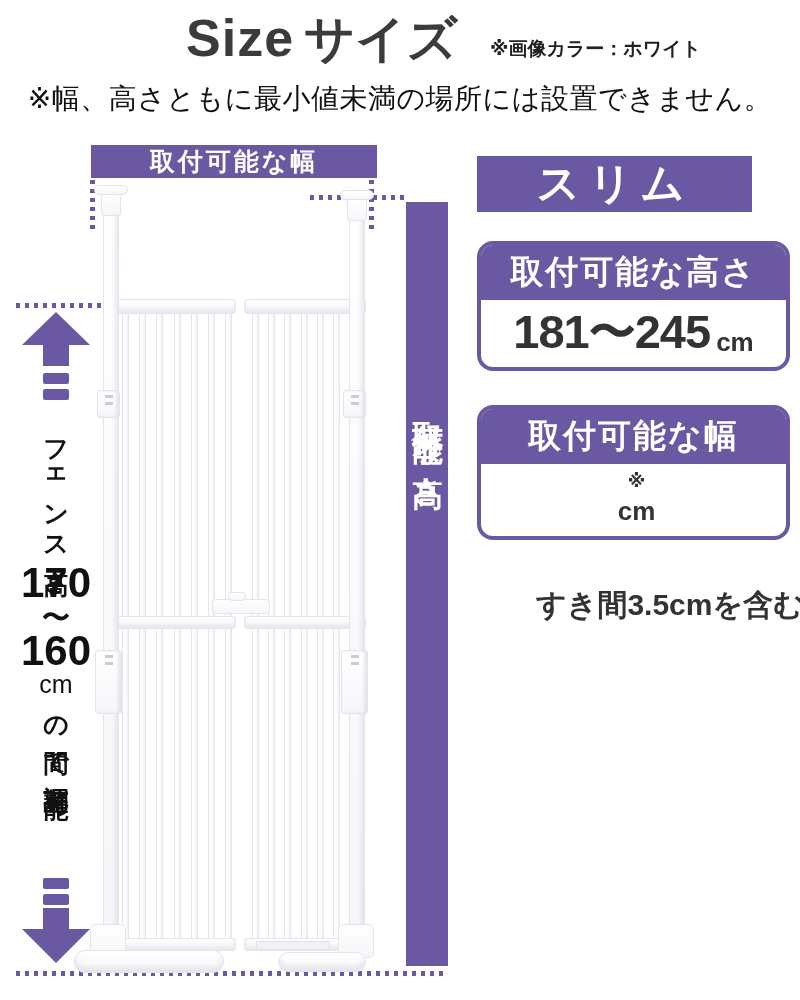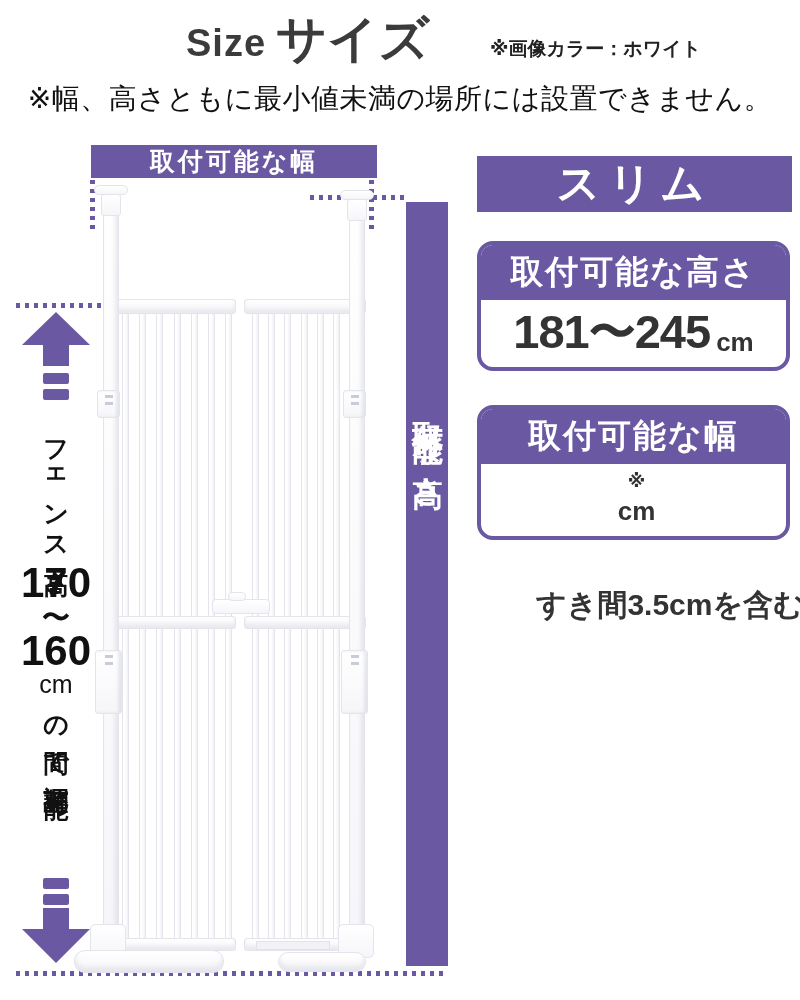--- a/index.html
+++ b/index.html
@@ -6,21 +6,21 @@
   * { margin: 0; padding: 0; box-sizing: border-box; }
   html,body { background: #ffffff; }
   #canvas {
     position: relative; width: 800px; height: 1000px; background: #ffffff;
     overflow: hidden; font-family: "Liberation Sans", "DejaVu Sans", sans-serif; color: var(--ink);
   }
   .abs { position: absolute; }
 
   
   .title { left: 186px; top: 6px; font-weight: 800; color: #3b3b3b; white-space: nowrap; }
-  .title .en { font-size: 38px; letter-spacing: 1px; }
+  .title .en { font-size: 52px; letter-spacing: 1px; }
   .title .ja { font-size: 50px; margin-left: 10px; }
   .color-note { left: 490px; top: 36px; font-size: 19px; font-weight: 600; color: #222; white-space: nowrap; }
   .subtitle { left: 0; top: 80px; width: 800px; text-align: center; font-size: 28px; font-weight: 500; color: #111; letter-spacing: 0.5px; }
 
   
   .width-banner {
     left: 91px; top: 145px; width: 286px; height: 33px; background: var(--purple);
     color: #fff; font-size: 25px; font-weight: 700; letter-spacing: 3px;
     display: flex; align-items: center; justify-content: center;
   }
@@ -57,21 +57,21 @@
   .fbar { position: absolute; top: 0; bottom: 0; width: 7px; background: linear-gradient(90deg,#fff 40%,#f1f1f6 100%); border: 1px solid var(--fence-border); border-radius: 3px; }
   .clamp { border-radius: 3px; box-shadow: inset -3px 0 3px rgba(190,192,205,.35); }
   .clamp i { display:block; width: 8px; height: 3px; background: #c9cbd8; margin: 4px auto 0; }
   .base { border-radius: 5px; }
   .foot { border-radius: 11px; box-shadow: inset 0 -5px 5px rgba(190,192,205,.3); }
   .latch { border-radius: 4px; }
   .sticker { background: #f2f2f6; border: 1px solid #e1e2ea; }
 
   
   .model-banner {
-    left: 477px; top: 156px; width: 315px; height: 56px; background: var(--purple);
+    left: 477px; top: 156px; width: 275px; height: 56px; background: var(--purple);
     color: #fff; font-size: 43px; font-weight: 800; letter-spacing: 8px;
     display: flex; align-items: center; justify-content: center;
   }
   .spec-card {
     width: 313px; border: 4px solid var(--purple); border-radius: 16px; background: #fff; overflow: hidden;
   }
   .spec-card .hd {
     background: var(--purple); color: #fff; font-size: 33px; font-weight: 700; letter-spacing: 2px;
     display: flex; align-items: center; justify-content: center; height: 55px;
   }

